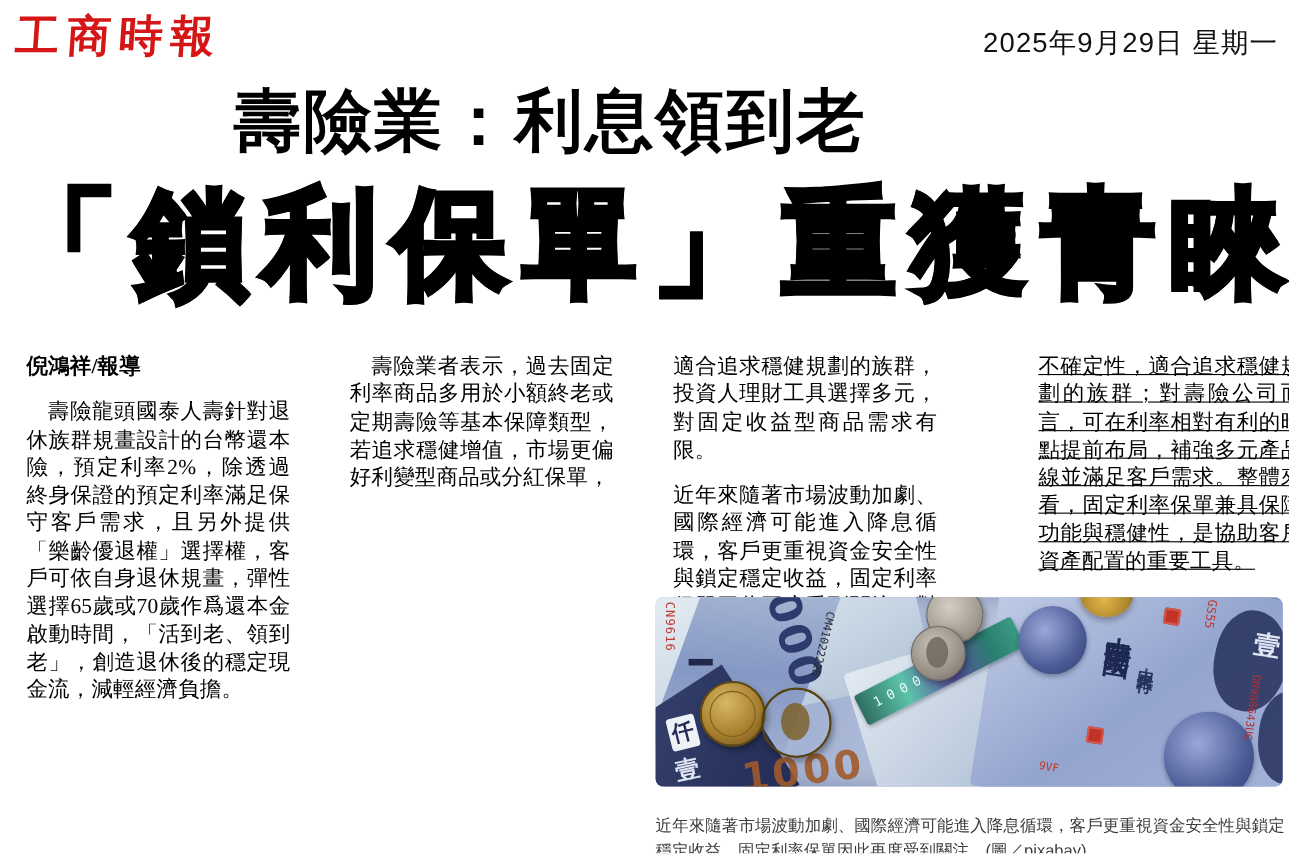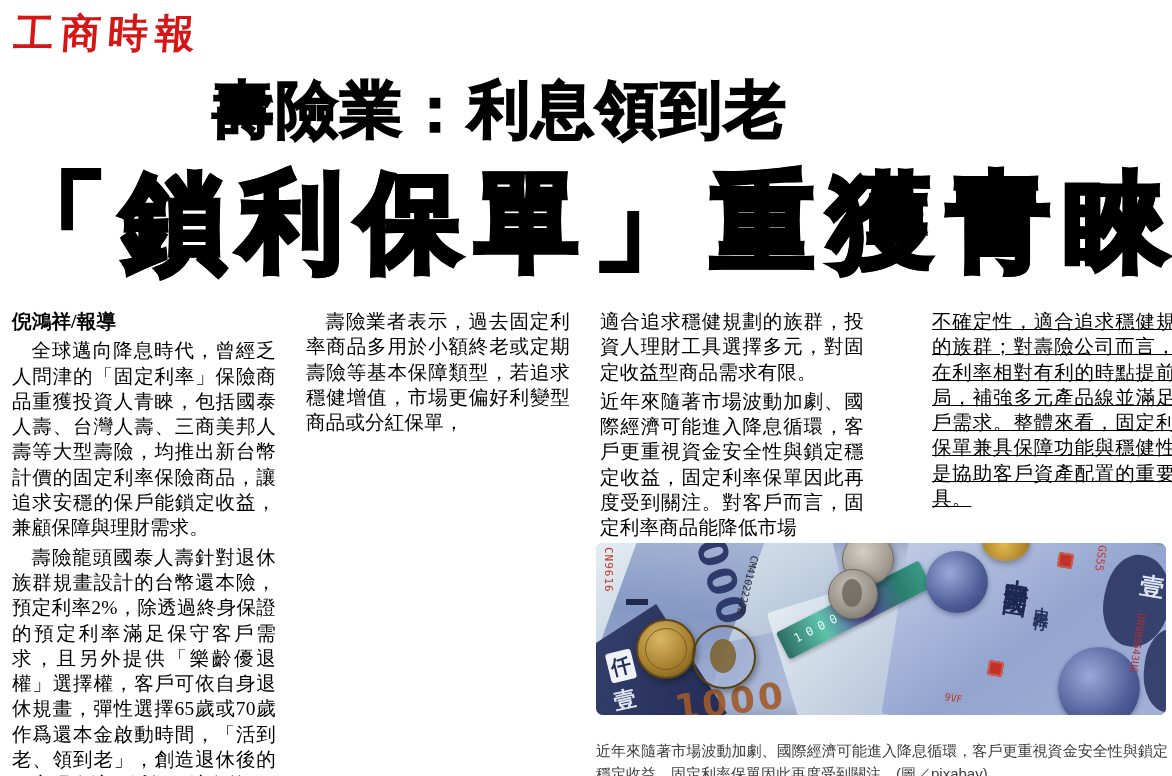--- a/index.html
+++ b/index.html
@@ -8,36 +8,36 @@
 
   
   .masthead{position:absolute;left:14px;top:10px;font-family:"DejaVu Serif",serif;
             font-weight:bold;font-size:40px;line-height:46px;color:#d41617;
             letter-spacing:7px;transform:skewX(-4deg);}
   .date{position:absolute;right:10px;top:22px;font-family:"Liberation Sans",sans-serif;
         font-size:25px;color:#111;letter-spacing:1px;}
 
   
   .kicker{position:absolute;left:0;top:72px;width:1000px;text-align:center;
-          font-family:"DejaVu Sans","Liberation Sans",sans-serif;font-weight:700;
+          font-family:"DejaVu Sans","Liberation Sans",sans-serif;font-weight:400;
           font-size:62px;line-height:76px;color:#000;-webkit-text-stroke:1.8px #000;
           letter-spacing:2px;}
   .headline{position:absolute;left:4px;top:153px;width:1164px;
             font-family:"DejaVu Sans","Liberation Sans",sans-serif;font-weight:900;
             font-size:103px;line-height:132px;color:#000;
             -webkit-text-stroke:5px #000;
             text-shadow:2px 2px 0 #000,-2px 2px 0 #000,2px -2px 0 #000,-2px -2px 0 #000;
             text-align:justify;text-align-last:justify;white-space:nowrap;
             transform:scaleY(1.04);transform-origin:top;}
 
   
   .col{position:absolute;top:305px;width:272px;font-size:19.5px;line-height:25.3px;
        text-align:justify;letter-spacing:.2px;}
   .col-1{left:8px;}  .col-2{left:302px;}  .col-3{left:596px;}  .col-4{left:928px;text-decoration:underline;}
-  .col p{margin:4px;}
+  .col p{margin:16px;}
   .col p.ind{text-indent:1em;}
   .byline{font-weight:bold;margin:0 0 0 0;}
 
   
   .photo{position:absolute;left:596px;top:543px;width:570px;height:172px;
          border-radius:7px;overflow:hidden;
          background:linear-gradient(115deg,#cdd8e6 0%,#a3b2d4 30%,#bac7dd 55%,#8fa0c8 78%,#aab6d6 100%);
          box-shadow:inset 0 0 18px rgba(20,30,60,.25);}
   .photo *{position:absolute;}
   .note{border-radius:4px;}
@@ -108,27 +108,27 @@
   .caption{position:absolute;left:596px;top:724px;width:572px;
            font-family:"Liberation Sans",sans-serif;font-size:15px;line-height:23px;
            color:#3c3c3c;text-align:justify;}
 </style>
 </head>
 <body>
 
 <div class="page">
 
   <div class="masthead">工商時報</div>
+  <div class="date">2025年9月29日 星期一</div>
 
   <div class="kicker">壽險業：利息領到老</div>
   <div class="headline">「鎖利保單」重獲青睞</div>
 
   <div class="col col-1">
     <p class="byline">倪鴻祥/報導</p>
-    <p class="ind">全球邁向降息時代，曾經乏人問津的「固定利率」保險商品重獲投資人青睞，包括國泰人壽、台灣人壽、三商美邦人壽等大型壽險，均推出新台幣計價的固定利率保險商品，讓追求安穩的保戶能鎖定收益，兼顧保障與理財需求。</p>
     <p class="ind">壽險龍頭國泰人壽針對退休族群規畫設計的台幣還本險，預定利率2%，除透過終身保證的預定利率滿足保守客戶需求，且另外提供「樂齡優退權」選擇權，客戶可依自身退休規畫，彈性選擇65歲或70歲作爲還本金啟動時間，「活到老、領到老」，創造退休後的穩定現金流，減輕經濟負擔。</p>
   </div>
 
   <div class="col col-2">
     <p class="ind">壽險業者表示，過去固定利率商品多用於小額終老或定期壽險等基本保障類型，若追求穩健增值，市場更偏好利變型商品或分紅保單，</p>
   </div>
 
   <div class="col col-3">
     <p>適合追求穩健規劃的族群，投資人理財工具選擇多元，對固定收益型商品需求有限。</p>
     <p>近年來隨著市場波動加劇、國際經濟可能進入降息循環，客戶更重視資金安全性與鎖定穩定收益，固定利率保單因此再度受到關注。對客戶而言，固定利率商品能降低市場</p>

